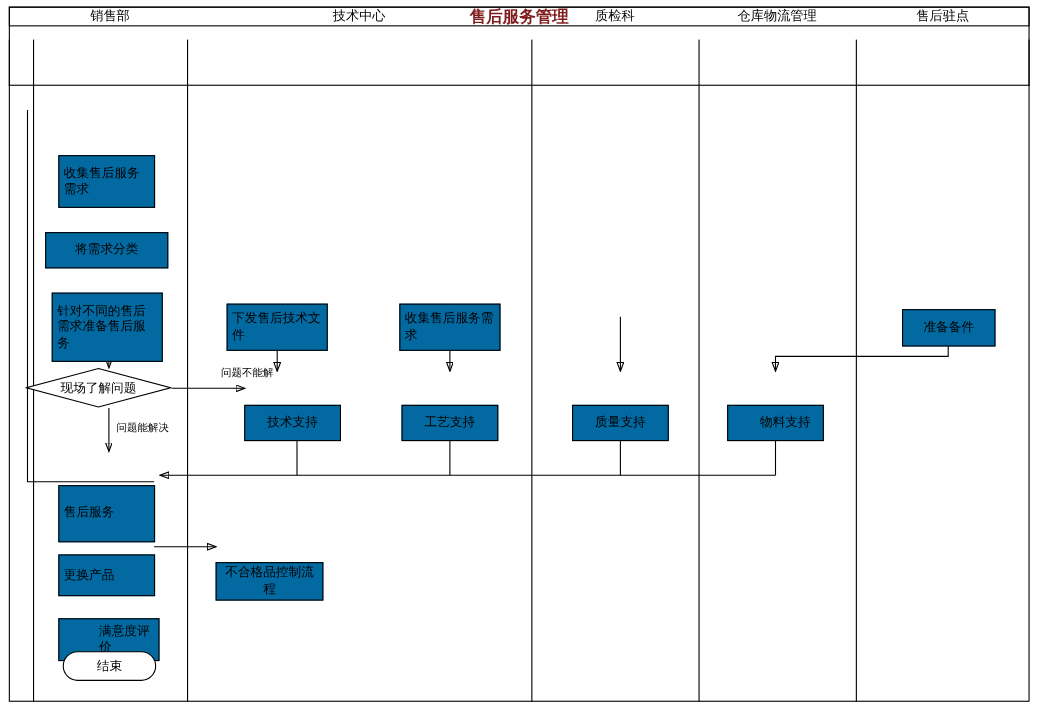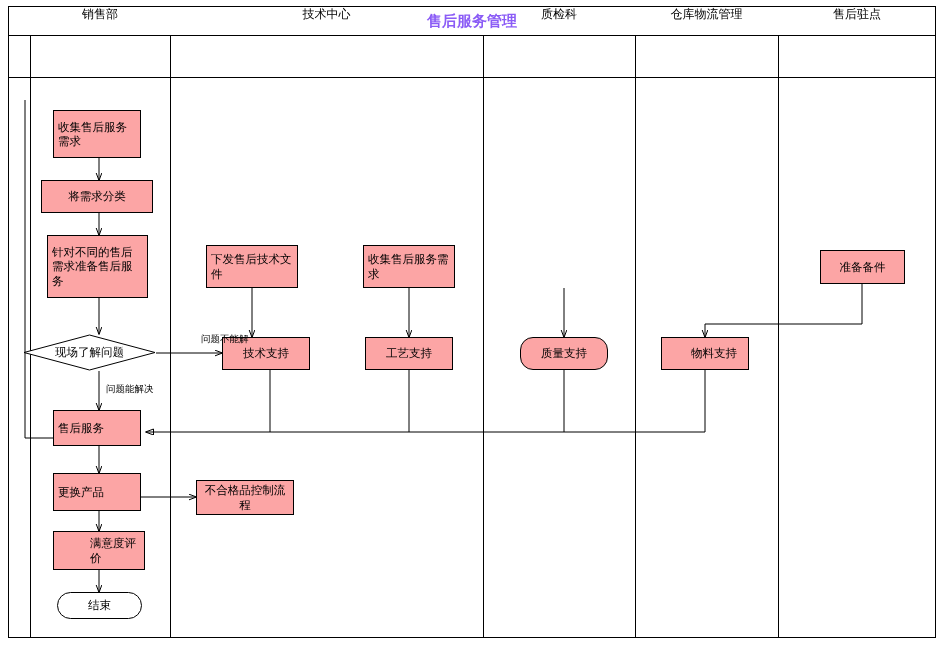--- a/index.html
+++ b/index.html
@@ -20,29 +20,29 @@
   .frame {
     position: absolute;
     border: 1px solid #000000;
     box-sizing: border-box;
   }
   .title-bar {
     position: absolute;
     left: 8px;
     top: 6px;
     width: 928px;
-    height: 30px;
+    height: 18px;
     border: 1px solid #000000;
     box-sizing: border-box;
     display: flex;
     align-items: center;
     justify-content: center;
     font-size: 15px;
     font-weight: bold;
-    color: #8b5cf6;
+    color: #7f1d1d;
   }
   .lane-header-row {
     position: absolute;
     left: 8px;
     top: 36px;
     width: 928px;
     height: 42px;
     box-sizing: border-box;
     border-left: 1px solid #000000;
     border-right: 1px solid #000000;
@@ -60,30 +60,31 @@
     position: absolute;
     width: 0;
     border-left: 1px solid #000000;
     top: 36px;
     height: 602px;
   }
   .node {
     position: absolute;
     box-sizing: border-box;
     border: 1px solid #000000;
-    background: #fca5a5;
+    background: #0369a1;
     font-size: 11.5px;
     color: #000000;
     line-height: 1.25;
     display: flex;
     align-items: center;
     justify-content: flex-start;
     padding: 2px 4px;
     text-align: left;
     word-break: break-all;
+    margin-top: 31px;
   }
   .node.center {
     justify-content: center;
     text-align: center;
   }
   .terminator {
     position: absolute;
     box-sizing: border-box;
     border: 1px solid #000000;
     background: #ffffff;
@@ -209,40 +210,40 @@
 
   <div class="node" style="left:47px; top:235px; width:101px; height:63px;">针对不同的售后需求准备售后服务</div>
 
   <div class="decision" style="left:23px; top:334px; width:133px; height:37px;">
     <svg width="133" height="37" viewBox="0 0 133 37">
       <polygon points="66.5,1 132,18.5 66.5,36 1,18.5" fill="#ffffff" stroke="#000000" stroke-width="1"></polygon>
     </svg>
     <div class="dtext">现场了解问题</div>
   </div>
 
-  <div class="node" style="left:53px; top:410px; width:88px; height:36px;">售后服务</div>
+  <div class="node" style="left:53px; top:410px; width:88px; height:52px;font-family:Liberation Mono, monospace;">售后服务</div>
 
   <div class="node" style="left:53px; top:473px; width:88px; height:38px;">更换产品</div>
 
   <div class="node" style="left:53px; top:531px; width:92px; height:39px;padding-left:36px;">满意度评价</div>
 
   <div class="terminator" style="left:57px; top:592px; width:85px; height:27px;">结束</div>
 
   <div class="node" style="left:206px; top:245px; width:92px; height:43px;">下发售后技术文件</div>
 
   <div class="node" style="left:363px; top:245px; width:92px; height:43px;">收集售后服务需求</div>
 
   <div class="node center" style="left:222px; top:337px; width:88px; height:33px;">技术支持</div>
 
   <div class="node center" style="left:365px; top:337px; width:88px; height:33px;">工艺支持</div>
 
   <div class="node center" style="left:196px; top:480px; width:98px; height:35px;">不合格品控制流程</div>
 
 
-  <div class="node center" style="left:520px; top:337px; width:88px; height:33px;border-radius:13px;">质量支持</div>
+  <div class="node center" style="left:520px; top:337px; width:88px; height:33px;">质量支持</div>
 
   <div class="node center" style="left:661px; top:337px; width:88px; height:33px;padding-left:22px;">物料支持</div>
 
   <div class="node center" style="left:820px; top:250px; width:85px; height:34px;">准备备件</div>
 
   <div class="edge-label" style="left:155px; top:333px;">问题不能解</div>
   <div class="edge-label" style="left:60px; top:383px;">问题能解决</div>
 
 </div>
 

